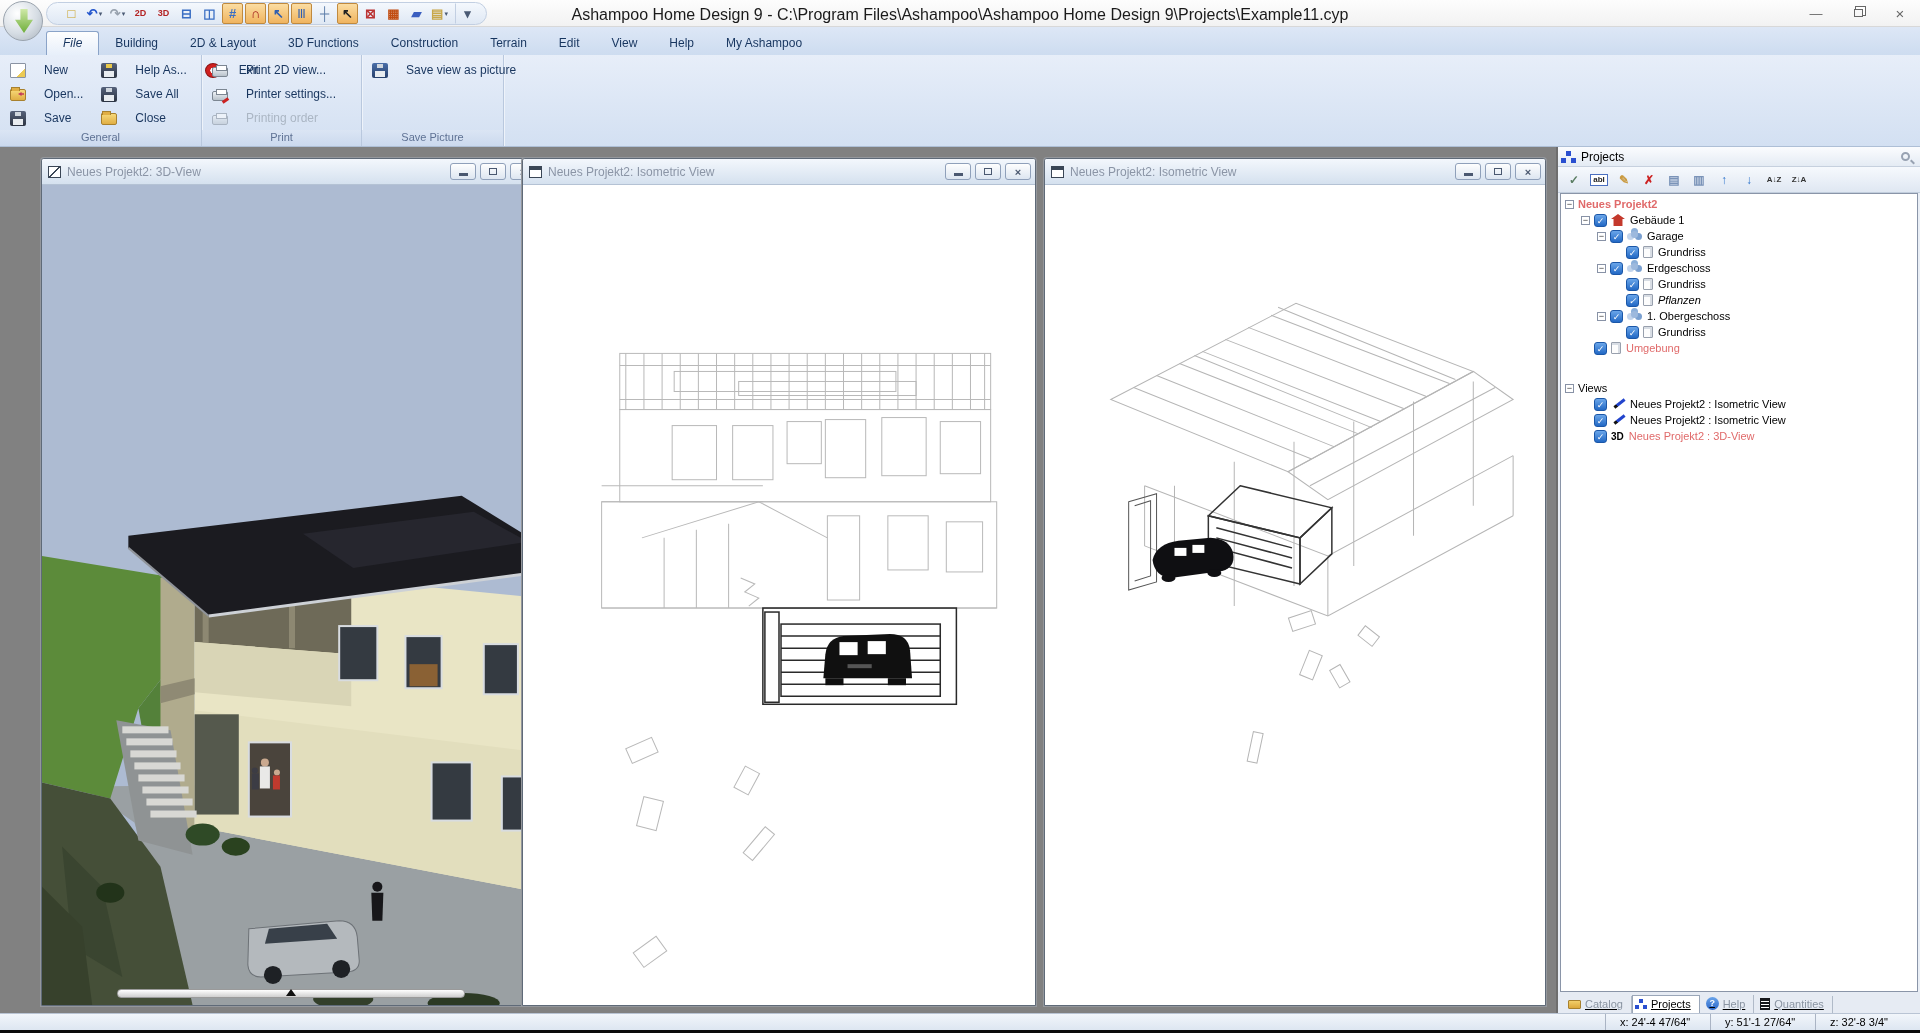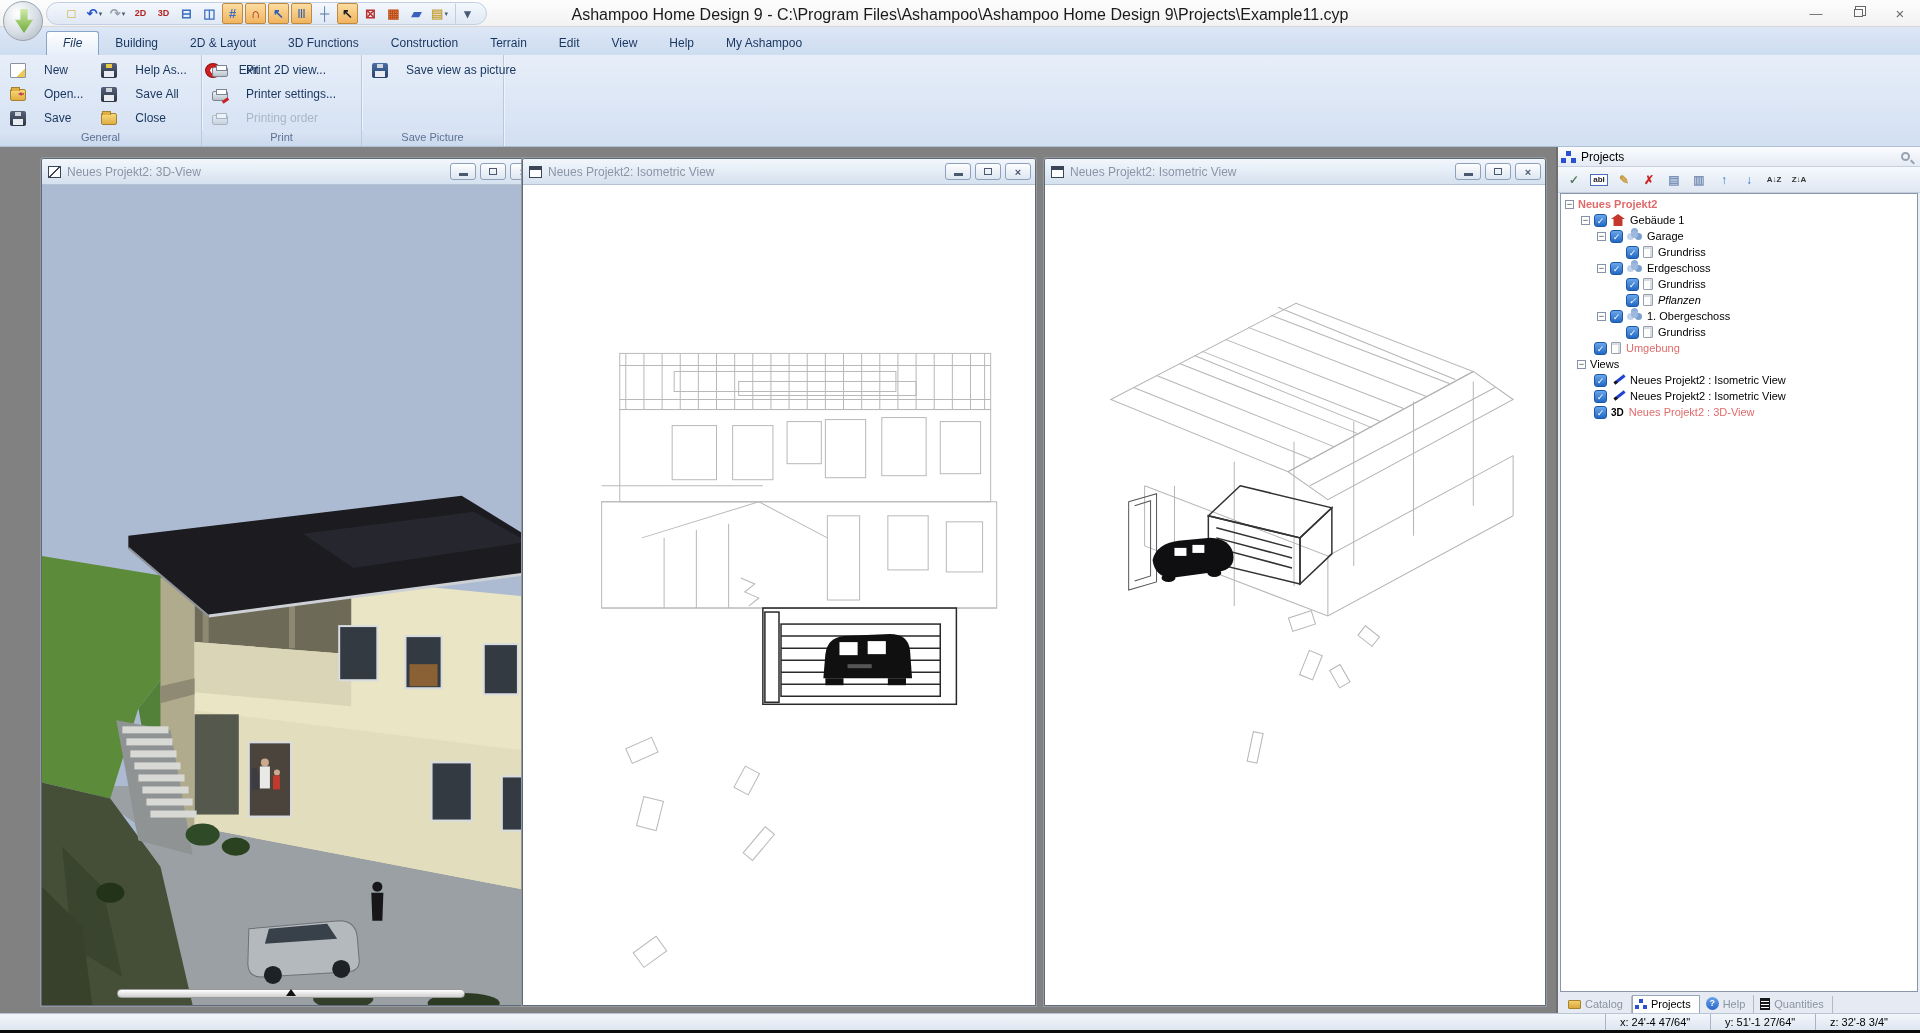--- a/index.html
+++ b/index.html
@@ -95,21 +95,21 @@
   .trow.checked .cb { display:block; }
   .cb::before { content:"\2713"; }
   .ti { display:none; margin-right:5px; }
   .trow.ic-building .ti { display:block; width:14px; height:12px; background:#c4392c; clip-path:polygon(50% 0,100% 42%,82% 42%,82% 100%,18% 100%,18% 42%,0 42%); }
   .trow.ic-floor .ti { display:block; width:7px; height:7px; border-radius:50%; background:#9db9dd; box-shadow:4px 2px 0 #7aa0d0,-4px 2px 0 #c2d4ec,0 -3px 0 #8cb0da; margin:0 9px 4px 4px; }
   .trow.ic-page .ti { display:block; width:10px; height:12px; background:#fdfdfd; border:1px solid #98a0ad; border-radius:1px; box-shadow:inset -2px 2px 0 #d8dde4; }
   .trow.ic-view2d .ti { display:block; width:13px; height:3px; background:linear-gradient(90deg,#111 25%,#2244cc 25%); transform:rotate(-38deg); margin:0 4px 2px 2px; }
   .trow.ic-view3d .ti { display:block; }
   .trow.ic-view3d .ti::before { content:"3D"; font-size:10px; font-weight:bold; color:#000; }
 
-  .sp-tabs { height:21px; display:flex; align-items:flex-end; padding:0 4px; background:#e6ebf3; }
+  .sp-tabs { height:21px; display:flex; align-items:flex-end; padding:0 4px; background:#e6ebf3;text-decoration:underline; }
   .btab { display:flex; align-items:center; gap:4px; padding:2px 8px 3px 6px; color:#8a94a2; font-size:11px; border-right:1px solid #b0bac8; }
   .btab.active { background:#fff; border:1px solid #9aa6b8; border-bottom:none; color:#000; }
   .tbicon { display:inline-block; }
   .btab.ic-catalog .tbicon { width:13px; height:9px; background:linear-gradient(#f2cf6a,#dca83c); border:1px solid #a8812e; border-radius:1px; }
   .btab.ic-projects .tbicon { width:4px; height:4px; background:#2a4fd0; box-shadow:-4px 6px 0 #2a4fd0,4px 6px 0 #2a4fd0; margin:-6px 4px 0 0; }
   .btab.ic-help .tbicon { width:13px; height:13px; border-radius:50%; background:linear-gradient(#6aa4ea,#2a66c8); color:#fff; font-size:9px; font-weight:bold; text-align:center; line-height:13px; }
   .btab.ic-help .tbicon::before { content:"?"; }
   .btab.ic-quantities .tbicon { width:10px; height:12px; background:repeating-linear-gradient(#16181c 0 2px,#ffffff 2px 3px); border:1px solid #16181c; }
 
   
@@ -558,21 +558,21 @@
       <span class="cb"></span>
       <span class="ti"></span>
       <span class="tl">Grundriss</span>
     </div>
       <div class="trow checked ic-page" style="padding-left: 20px;">
       <span class="expander"></span>
       <span class="cb"></span>
       <span class="ti"></span>
       <span class="tl" style="color: rgb(224, 106, 106);">Umgebung</span>
     </div>
-      <div class="trow expand" style="padding-left: 16px;">
+      <div class="trow expand" style="padding-left: 4px; margin-top: 24px;">
       <span class="expander"></span>
 
       <span class="tl">Views</span>
     </div>
       <div class="trow checked ic-view2d" style="padding-left: 20px;">
       <span class="expander"></span>
       <span class="cb"></span>
       <span class="ti"></span>
       <span class="tl">Neues Projekt2 : Isometric View</span>
     </div>

